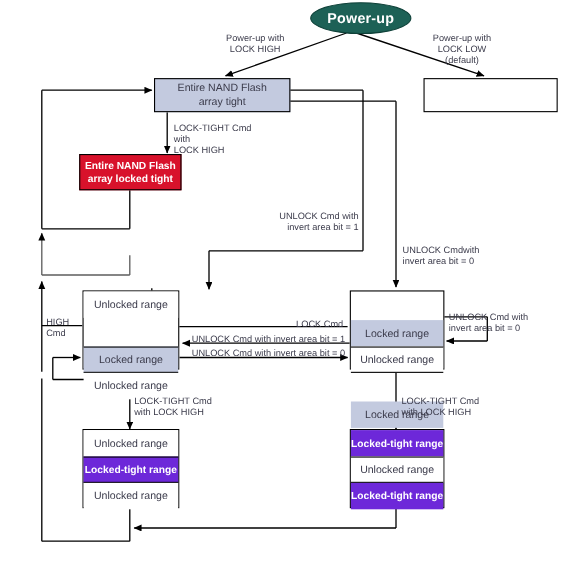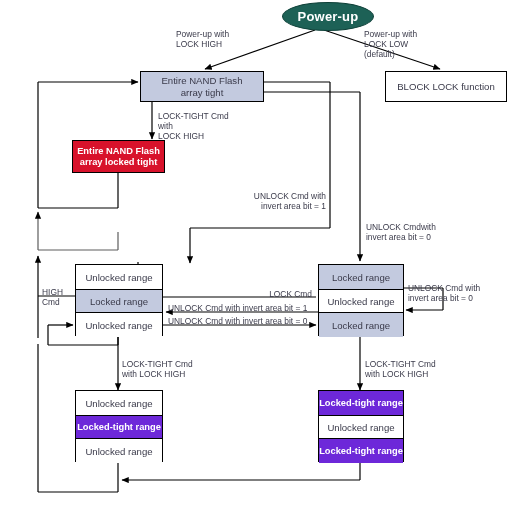--- a/index.html
+++ b/index.html
@@ -55,26 +55,26 @@
     font-size:9.3px;
     line-height:11px;
     font-weight:bold;
     color:#ffffff;
   }
 
   .stack{position:absolute;border:1.4px solid #000000;box-sizing:border-box;background:#fff;}
   .row{box-sizing:border-box;display:flex;align-items:center;justify-content:center;
        font-size:9.6px;color:#3a3a4a;height:24px;}
   .row.plain{background:#ffffff;text-align:right;}
-  .row.blue{background:#c3cadf;}
+  .row.blue{background:#c3cadf;margin-top:26px;}
   .row.red{background:#6d28d9;color:#ffffff;font-weight:bold;font-size:9.3px;}
   .row.mid{border-top:1.4px solid #000;border-bottom:1.4px solid #000;}
 
   .lbl{position:absolute;font-size:8.4px;line-height:10px;color:#3a3a4a;white-space:pre;}
-  .lbl.c{text-align:left;}
+  .lbl.c{text-align:center;}
   .lbl.r{text-align:right;}
   .lbl.l{text-align:left;}
 </style>
 </head>
 <body>
 
 <div id="canvas">
 
   <svg class="wires" viewBox="0 0 521 515">
     <defs>
@@ -148,21 +148,20 @@
 
   <div class="node boxblue" style="left:140px;top:71px;width:124px;height:31px;">
     <div>
       <div>Entire NAND Flash</div>
       <div>array tight</div>
     </div>
   </div>
 
   <div class="node boxplain" style="left:385px;top:71px;width:122px;height:31px;">
     <div>
-      <div>BLOCK LOCK function</div>
     </div>
   </div>
 
   <div class="node boxred" style="left:72px;top:140px;width:93px;height:33px;">
     <div>
       <div>Entire NAND Flash</div>
       <div>array locked tight</div>
     </div>
   </div>
 

